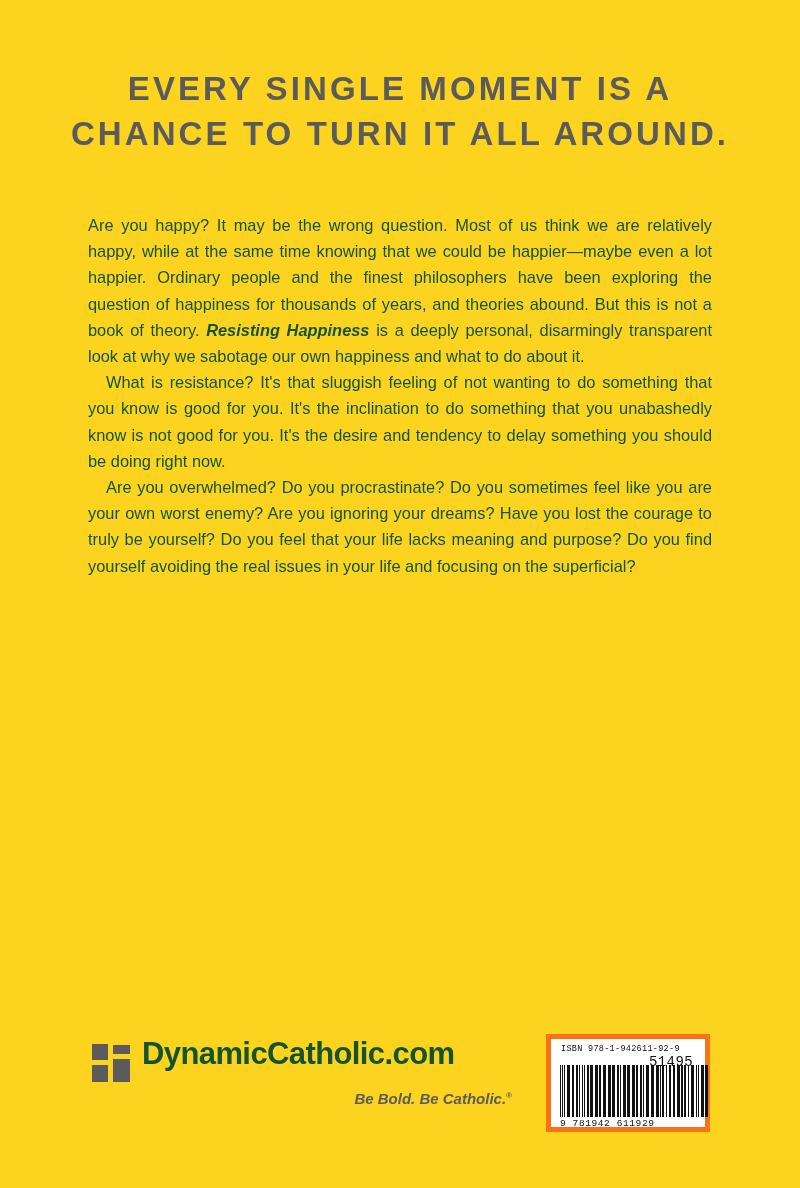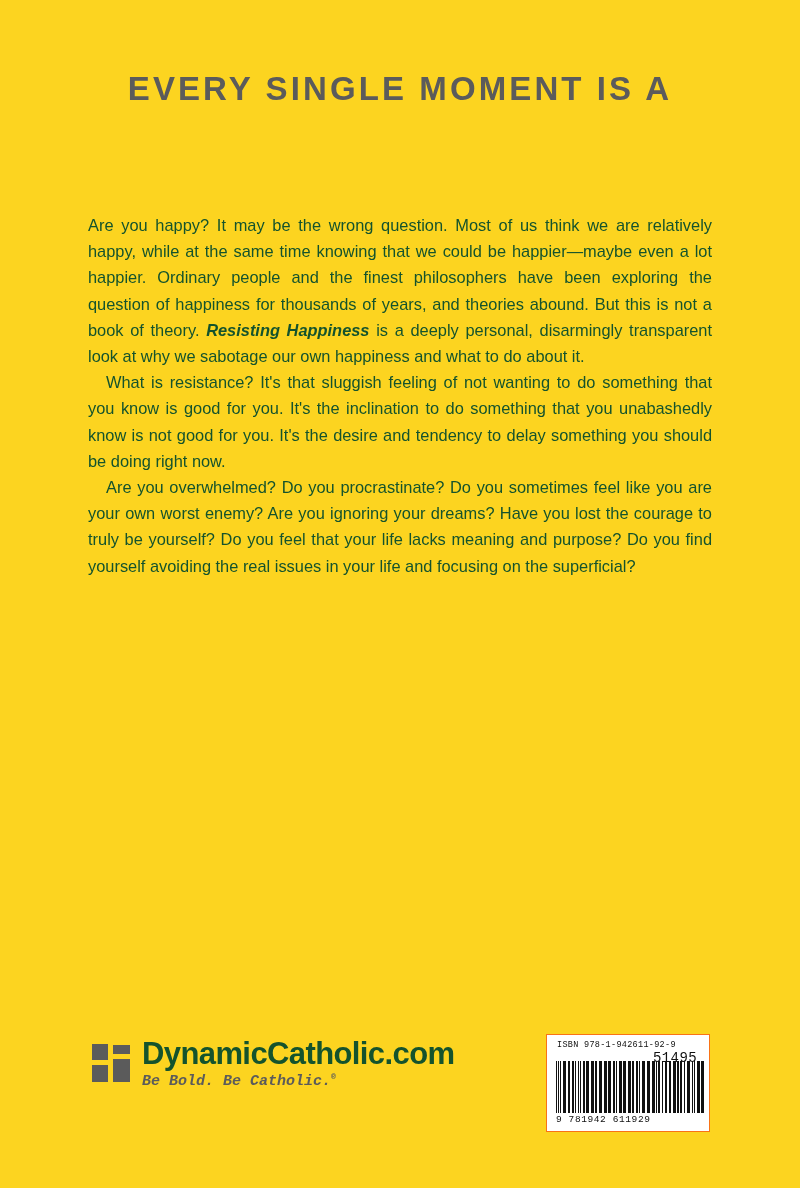--- a/index.html
+++ b/index.html
@@ -97,43 +97,44 @@
     font-family: "Liberation Sans", sans-serif;
     font-weight: bold;
     font-size: 31px;
     letter-spacing: -0.6px;
     color: #14532d;
     white-space: nowrap;
   }
   .logo-tagline {
     position: absolute;
     left: 50px;
-    top: 36px;
+    top: 54px;
     width: 370px;
-    font-family: Liberation Mono, monospace;
+    text-align: right;
+    font-family: Liberation Sans, sans-serif;
     font-weight: bold;
     font-style: italic;
     font-size: 15px;
     color: #5B5B5B;
     white-space: nowrap;
   }
   .logo-tagline sup {
     font-size: 8px;
     vertical-align: super;
   }
 
   
   .barcode-box {
     position: absolute;
     left: 546px;
     top: 1034px;
     width: 164px;
     height: 98px;
     background: #FFFFFF;
-    border: 1px solid #f97316;
+    border: 5px solid #f97316;
     box-sizing: border-box;
   }
   .isbn-text {
     position: absolute;
     left: 10px;
     top: 5px;
     font-family: "Liberation Mono", monospace;
     font-size: 8.5px;
     color: #111;
     letter-spacing: 0.3px;
@@ -174,20 +175,21 @@
     white-space: nowrap;
   }
 </style>
 </head>
 <body>
 
 <div class="page">
 
   <div class="headline">
     <span class="line">EVERY SINGLE MOMENT IS A</span>
+    <span class="line">CHANCE TO TURN IT ALL AROUND.</span>
   </div>
 
   <div class="blurb">
     <p class="first"><span>Are you happy? It may be the wrong question. Most of us think we are relatively happy, while at the same time knowing that we could be happier—maybe even a lot happier. Ordinary people and the finest philosophers have been exploring the question of happiness for thousands of years, and theories abound. But this is not a book of theory. </span><em class="title">Resisting Happiness</em><span> is a deeply personal, disarmingly transparent look at why we sabotage our own happiness and what to do about it.</span></p>
     <p>What is resistance? It's that sluggish feeling of not wanting to do something that you know is good for you. It's the inclination to do something that you unabashedly know is not good for you. It's the desire and tendency to delay something you should be doing right now.</p>
     <p>Are you overwhelmed? Do you procrastinate? Do you sometimes feel like you are your own worst enemy? Are you ignoring your dreams? Have you lost the courage to truly be yourself? Do you feel that your life lacks meaning and purpose? Do you find yourself avoiding the real issues in your life and focusing on the superficial?</p>
   </div>
 
   <div class="logo-block">
     <div class="logo-mark">

